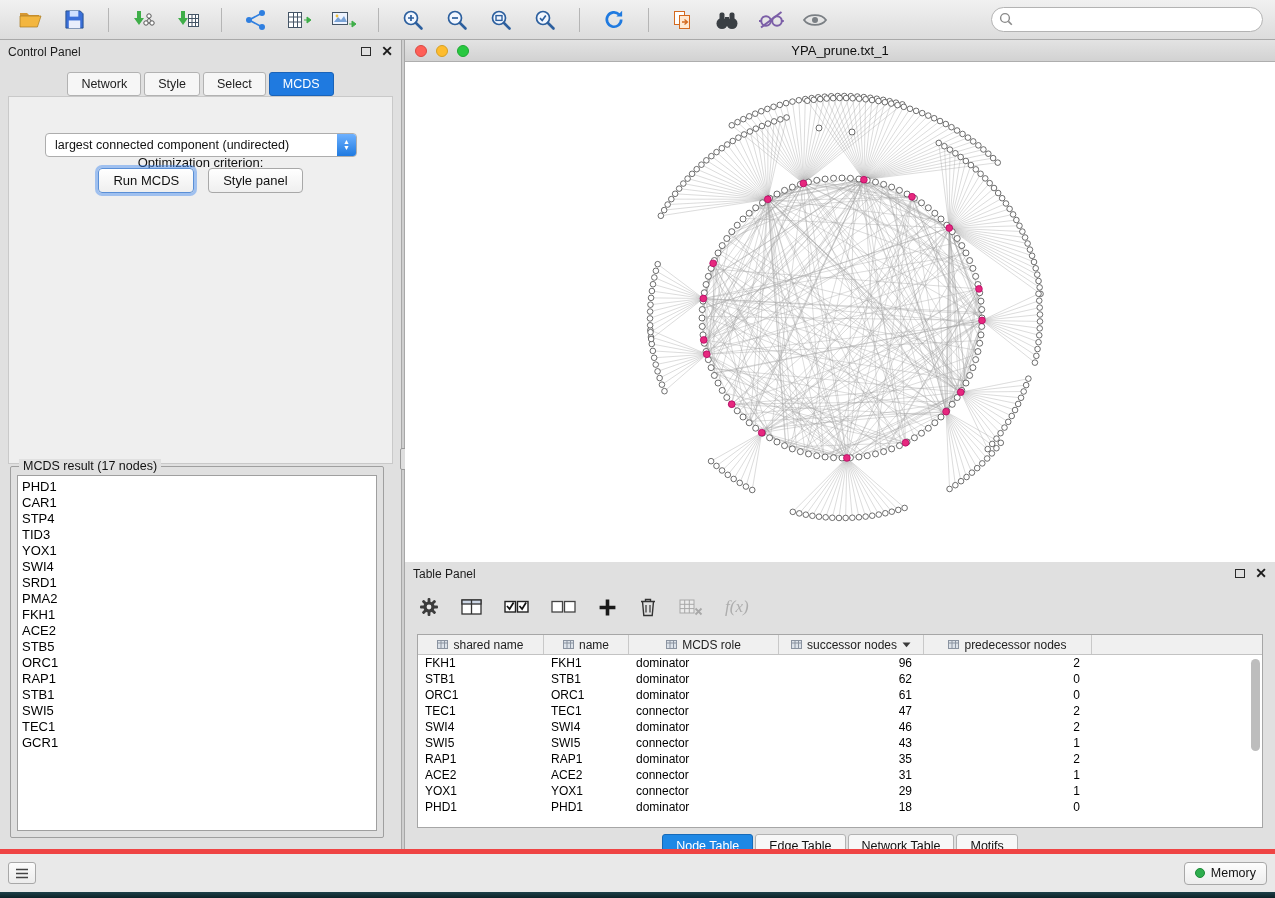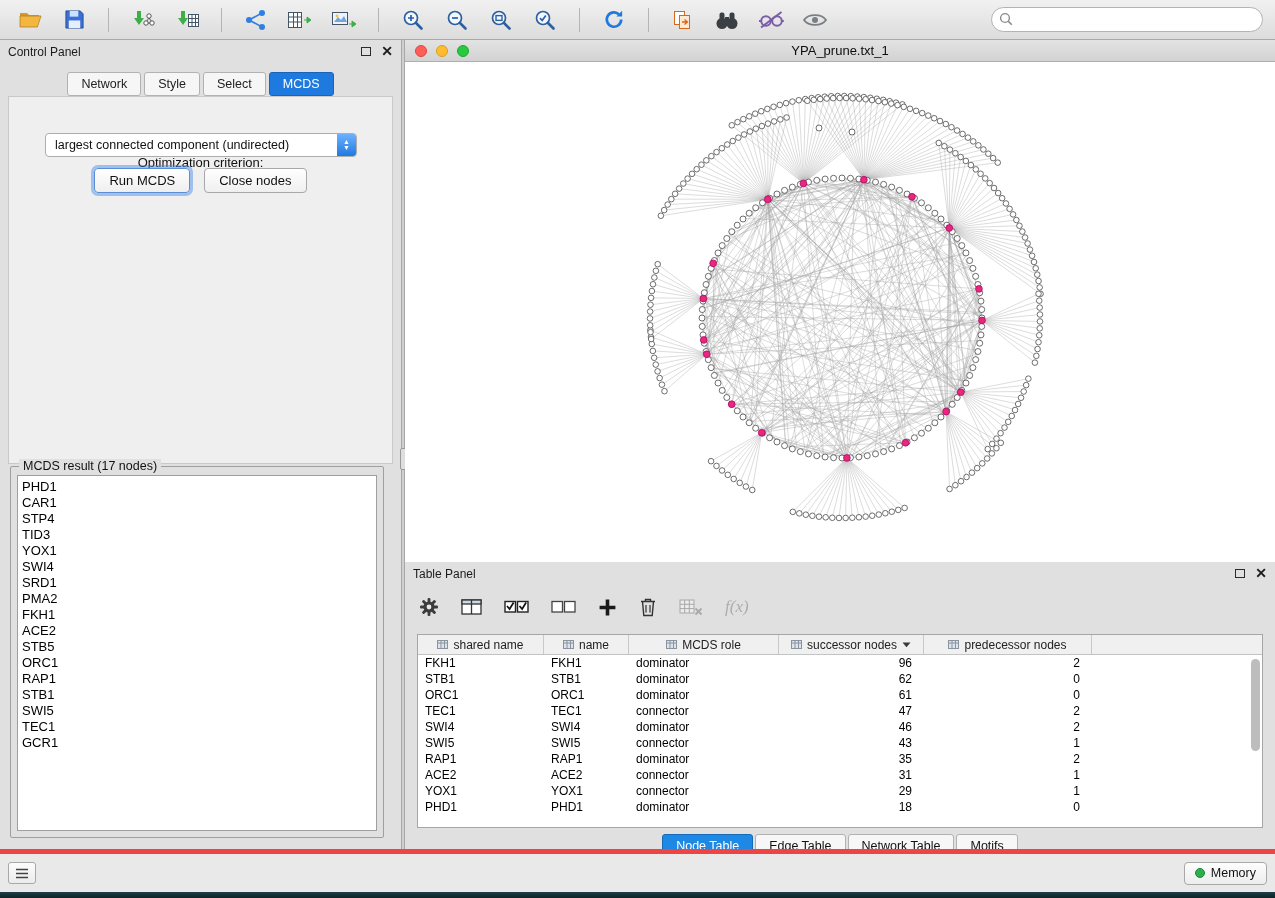--- a/index.html
+++ b/index.html
@@ -237,21 +237,21 @@
       <div class="opt-label">Optimization criterion:</div>
       <div class="criterion">
         <span>largest connected component (undirected)</span>
         <span class="stepper">
             <span>▲</span>
             <span>▼</span>
           </span>
       </div>
       <div class="cp-buttons">
         <button class="cp-btn primary">Run MCDS</button>
-        <button class="cp-btn">Close nodes</button>
+        <button class="cp-btn">Style panel</button>
       </div>
       <div class="mcds-box">
         <div class="mcds-legend">MCDS result (17 nodes)</div>
         <div class="mcds-list">
           <div class="mcds-item">PHD1</div>
           <div class="mcds-item">CAR1</div>
           <div class="mcds-item">STP4</div>
           <div class="mcds-item">TID3</div>
           <div class="mcds-item">YOX1</div>
           <div class="mcds-item">SWI4</div>

